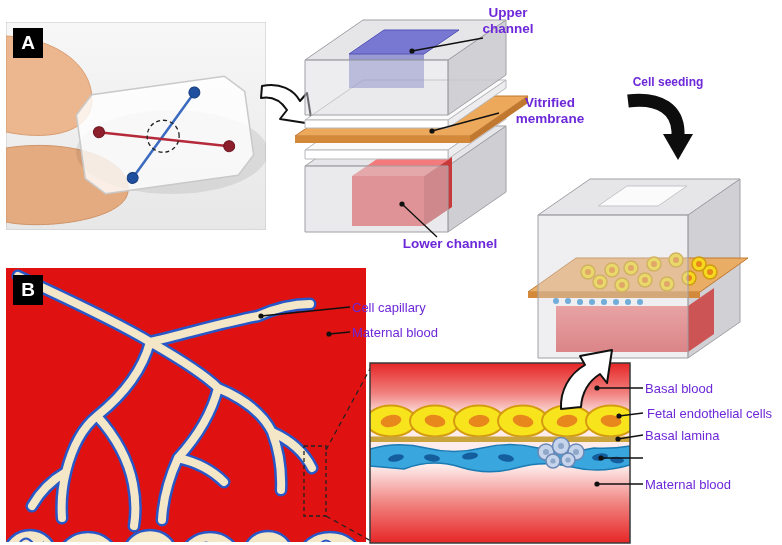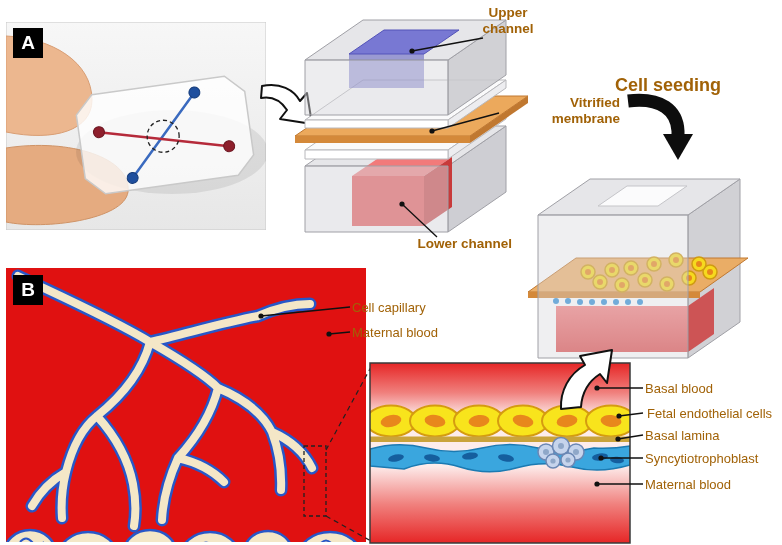--- a/index.html
+++ b/index.html
@@ -1,19 +1,19 @@
 <!DOCTYPE html>
 <html><head>
 <meta charset="utf-8">
 <style>
   body{margin:0;background:#fff}
   .canvas{position:relative;width:782px;height:545px;background:#ffffff;overflow:hidden;
           font-family:"Liberation Sans",sans-serif}
   .art{position:absolute;left:0;top:0}
-  .lbl{position:absolute;font-size:13px;color:#a16207;line-height:1.18;white-space:nowrap}
+  .lbl{position:absolute;font-size:13px;color:#6d28d9;line-height:1.18;white-space:nowrap}
   .lbl.wrap{white-space:normal}
   .lbl.bold{font-weight:bold;font-size:13.5px}
   .panel-letter{position:absolute;width:30px;height:30px;background:#000;color:#fff;
     font-weight:bold;font-size:19px;display:flex;align-items:center;justify-content:center}
 </style>
 </head>
 <body>
 
 <div class="canvas">
 
@@ -253,26 +253,25 @@
         <circle cx="618" cy="439" r="2.6"></circle>
     <circle cx="601" cy="458" r="2.6"></circle>
         <circle cx="597" cy="484" r="2.6"></circle>
   </g>
 </svg>
 
 <div class="panel-letter" style="left:13px;top:28px">A</div>
 <div class="panel-letter" style="left:13px;top:275px">B</div>
 
 <div class="lbl bold wrap" style="left:472px;top:5px;width:72px;text-align:center">Upper channel</div>
-<div class="lbl bold wrap" style="left:520px;top:95px;width:100px;text-align:right">Vitrified membrane</div>
-<div class="lbl bold" style="left:388px;top:236px;width:124px;text-align:right">Lower channel</div>
-<div class="lbl bold" style="left:610px;top:75px;width:116px;text-align:center;font-size:18px">Cell seeding</div>
+<div class="lbl bold wrap" style="left:500px;top:95px;width:100px;text-align:center">Vitrified membrane</div>
+<div class="lbl bold" style="left:388px;top:236px;width:124px;text-align:center">Lower channel</div>
+<div class="lbl bold" style="left:610px;top:75px;width:116px;text-align:center;font-size:12px">Cell seeding</div>
 
 <div class="lbl" style="left:352px;top:300px">Cell capillary</div>
 <div class="lbl" style="left:352px;top:325px">Maternal blood</div>
 
 <div class="lbl" style="left:645px;top:381px">Basal blood</div>
 <div class="lbl" style="left:647px;top:406px">Fetal endothelial cells</div>
 <div class="lbl" style="left:645px;top:428px">Basal lamina</div>
-<div class="lbl" style="left:645px;top:451px">Syncytiotrophoblast</div>
 <div class="lbl" style="left:645px;top:477px">Maternal blood</div>
 
 </div>
 
 </body></html>

